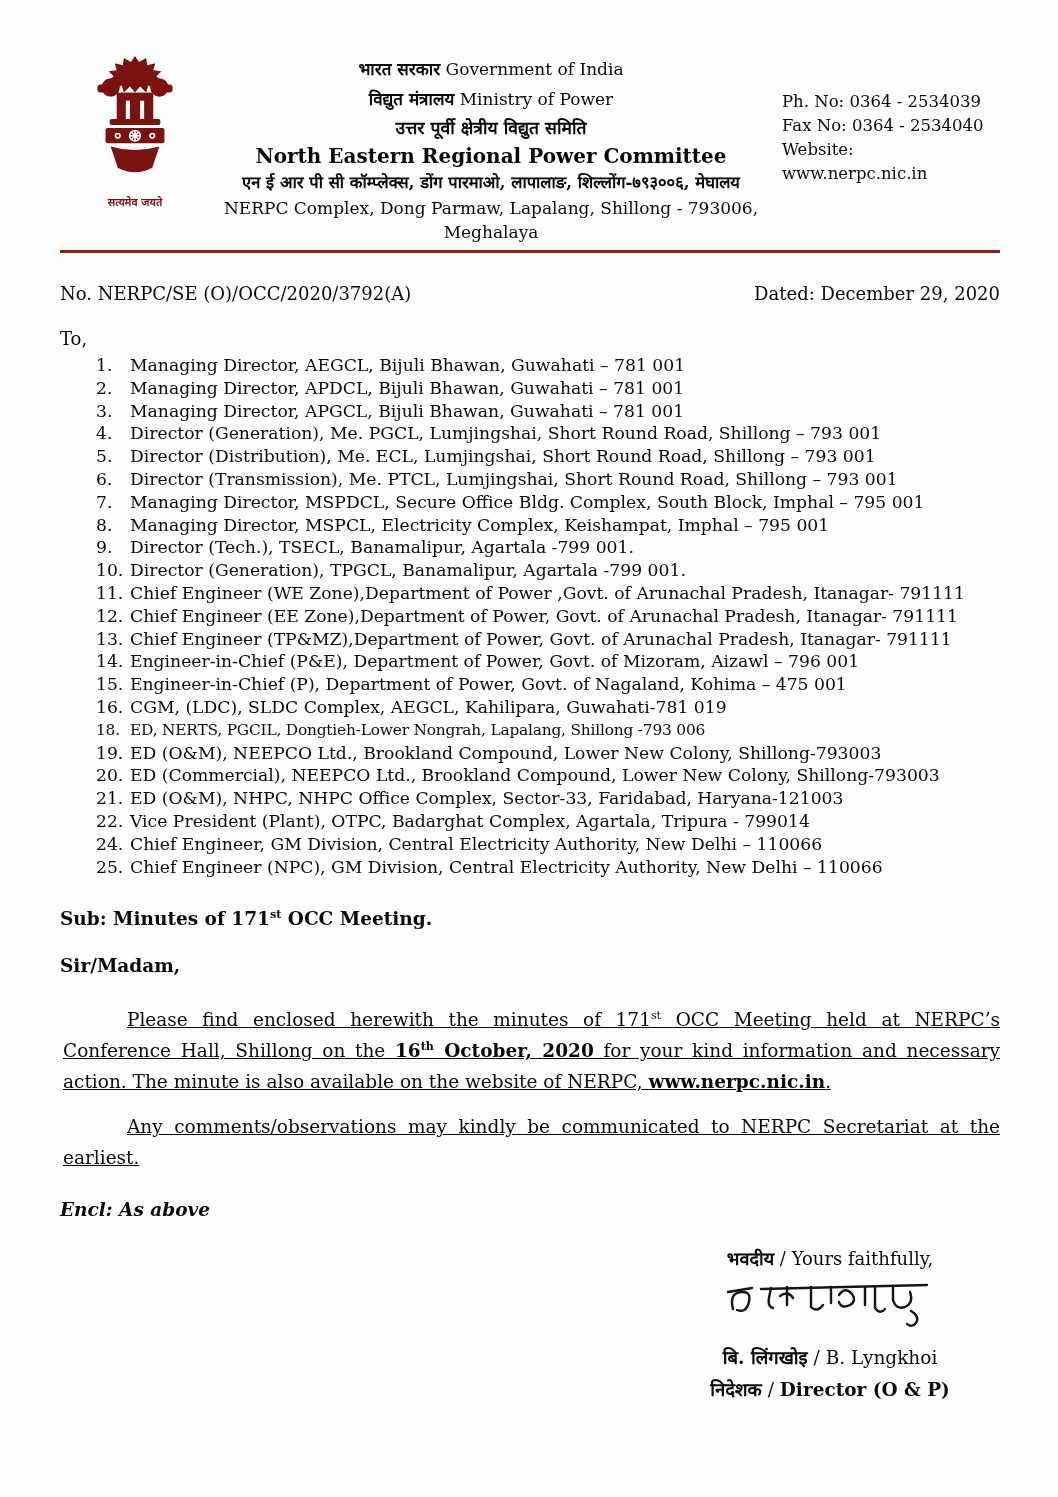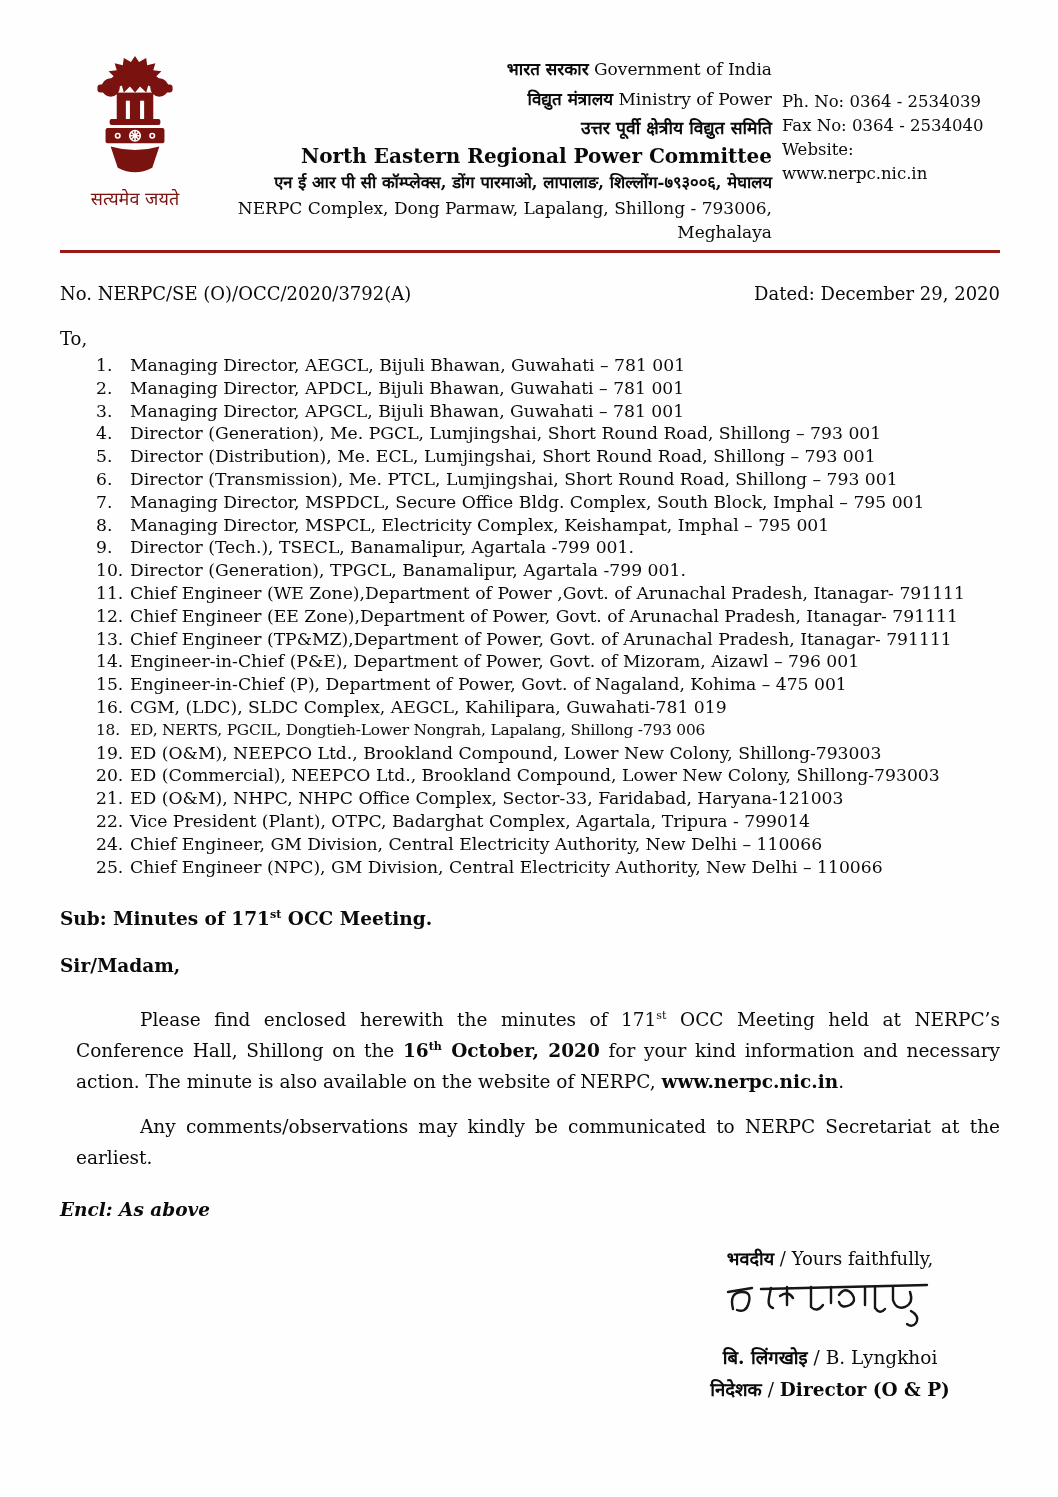--- a/index.html
+++ b/index.html
@@ -7,22 +7,22 @@
     position:relative; width:1058px; height:1497px; margin:0 auto;
     background:#fefefe; box-sizing:border-box;
     padding:52px 58px 30px 60px;
     font-family:"DejaVu Serif","Liberation Serif",serif;
     color:#0a0a0a; overflow:hidden;
   }
   
   .letterhead { display:flex; }
   .emblem-col { width:150px; flex:none; text-align:center; }
   .emblem-svg { display:block; margin:2px auto 0; width:116px; height:132px; }
-  .motto { font-size:18px; font-weight:normal; color:#7a120f; margin-top:0; }
-  .org-col { flex:1; text-align:right; padding-top:2px; }
+  .motto { font-size:11px; font-weight:bold; color:#7a120f; margin-top:8px; }
+  .org-col { flex:1; text-align:center; padding-top:2px; }
   .l1 { font-size:17px;   line-height:30px; }
   .l2 { font-size:17px;   line-height:30px; }
   .l3 { font-size:17.5px; line-height:29px; font-weight:bold; }
   .l4 { font-size:20px;   line-height:27px; font-weight:bold; }
   .l5 { font-size:16.5px; line-height:26px; font-weight:bold; }
   .l6 { font-size:17px;   line-height:24px; }
   .hi { font-weight:bold; }
   .contact-col { width:228px; flex:none; padding-top:38px; padding-left:10px;
                  box-sizing:border-box; font-size:16.5px; line-height:24px; }
   .rule { border:none; border-top:3px solid #991a14; margin:6px 0 0 0; }
@@ -30,22 +30,22 @@
   .ref-row { display:flex; justify-content:space-between; font-size:18px; margin-top:30px; }
   
   .to { font-size:18px; margin-top:24px; }
   ol.recipients { list-style:none; margin:5px 0 0 0; padding:0 0 0 36px; font-size:17.2px; }
   ol.recipients li { display:flex; line-height:22.8px; }
   ol.recipients .no { width:34px; flex:none; }
   ol.recipients li:nth-of-type(17) { font-size:15.4px; letter-spacing:-0.2px; }
   
   .subject    { margin:30px 0 0 0; font-size:18.5px; font-weight:bold; }
   .salutation { margin:26px 0 0 0; font-size:18.5px; font-weight:bold; }
-  .body-para  { margin:28px 0 0 16px; font-size:18.5px; line-height:31px;
-                text-align:justify; text-indent:64px; }
+  .body-para  { margin:28px 0 0 3px; font-size:18.5px; line-height:31px;
+                text-align:justify; text-indent:64px;text-decoration:underline; }
   .body-para.second { margin-top:14px; }
   .encl { margin:26px 0 0 0; font-size:18.5px; font-weight:bold; font-style:italic; }
   sup { font-size:60%; vertical-align:super; line-height:0; }
   b   { font-weight:bold; }
   
   .sig-block { margin:26px 0 0 auto; width:340px; text-align:center; }
   .sig-faithfully { font-size:18px; }
   .sig-img { margin:8px auto 2px; width:210px; height:52px; }
   .sig-name  { font-size:18.5px; margin-top:8px; }
   .sig-desig { font-size:18.5px; margin-top:7px; }

